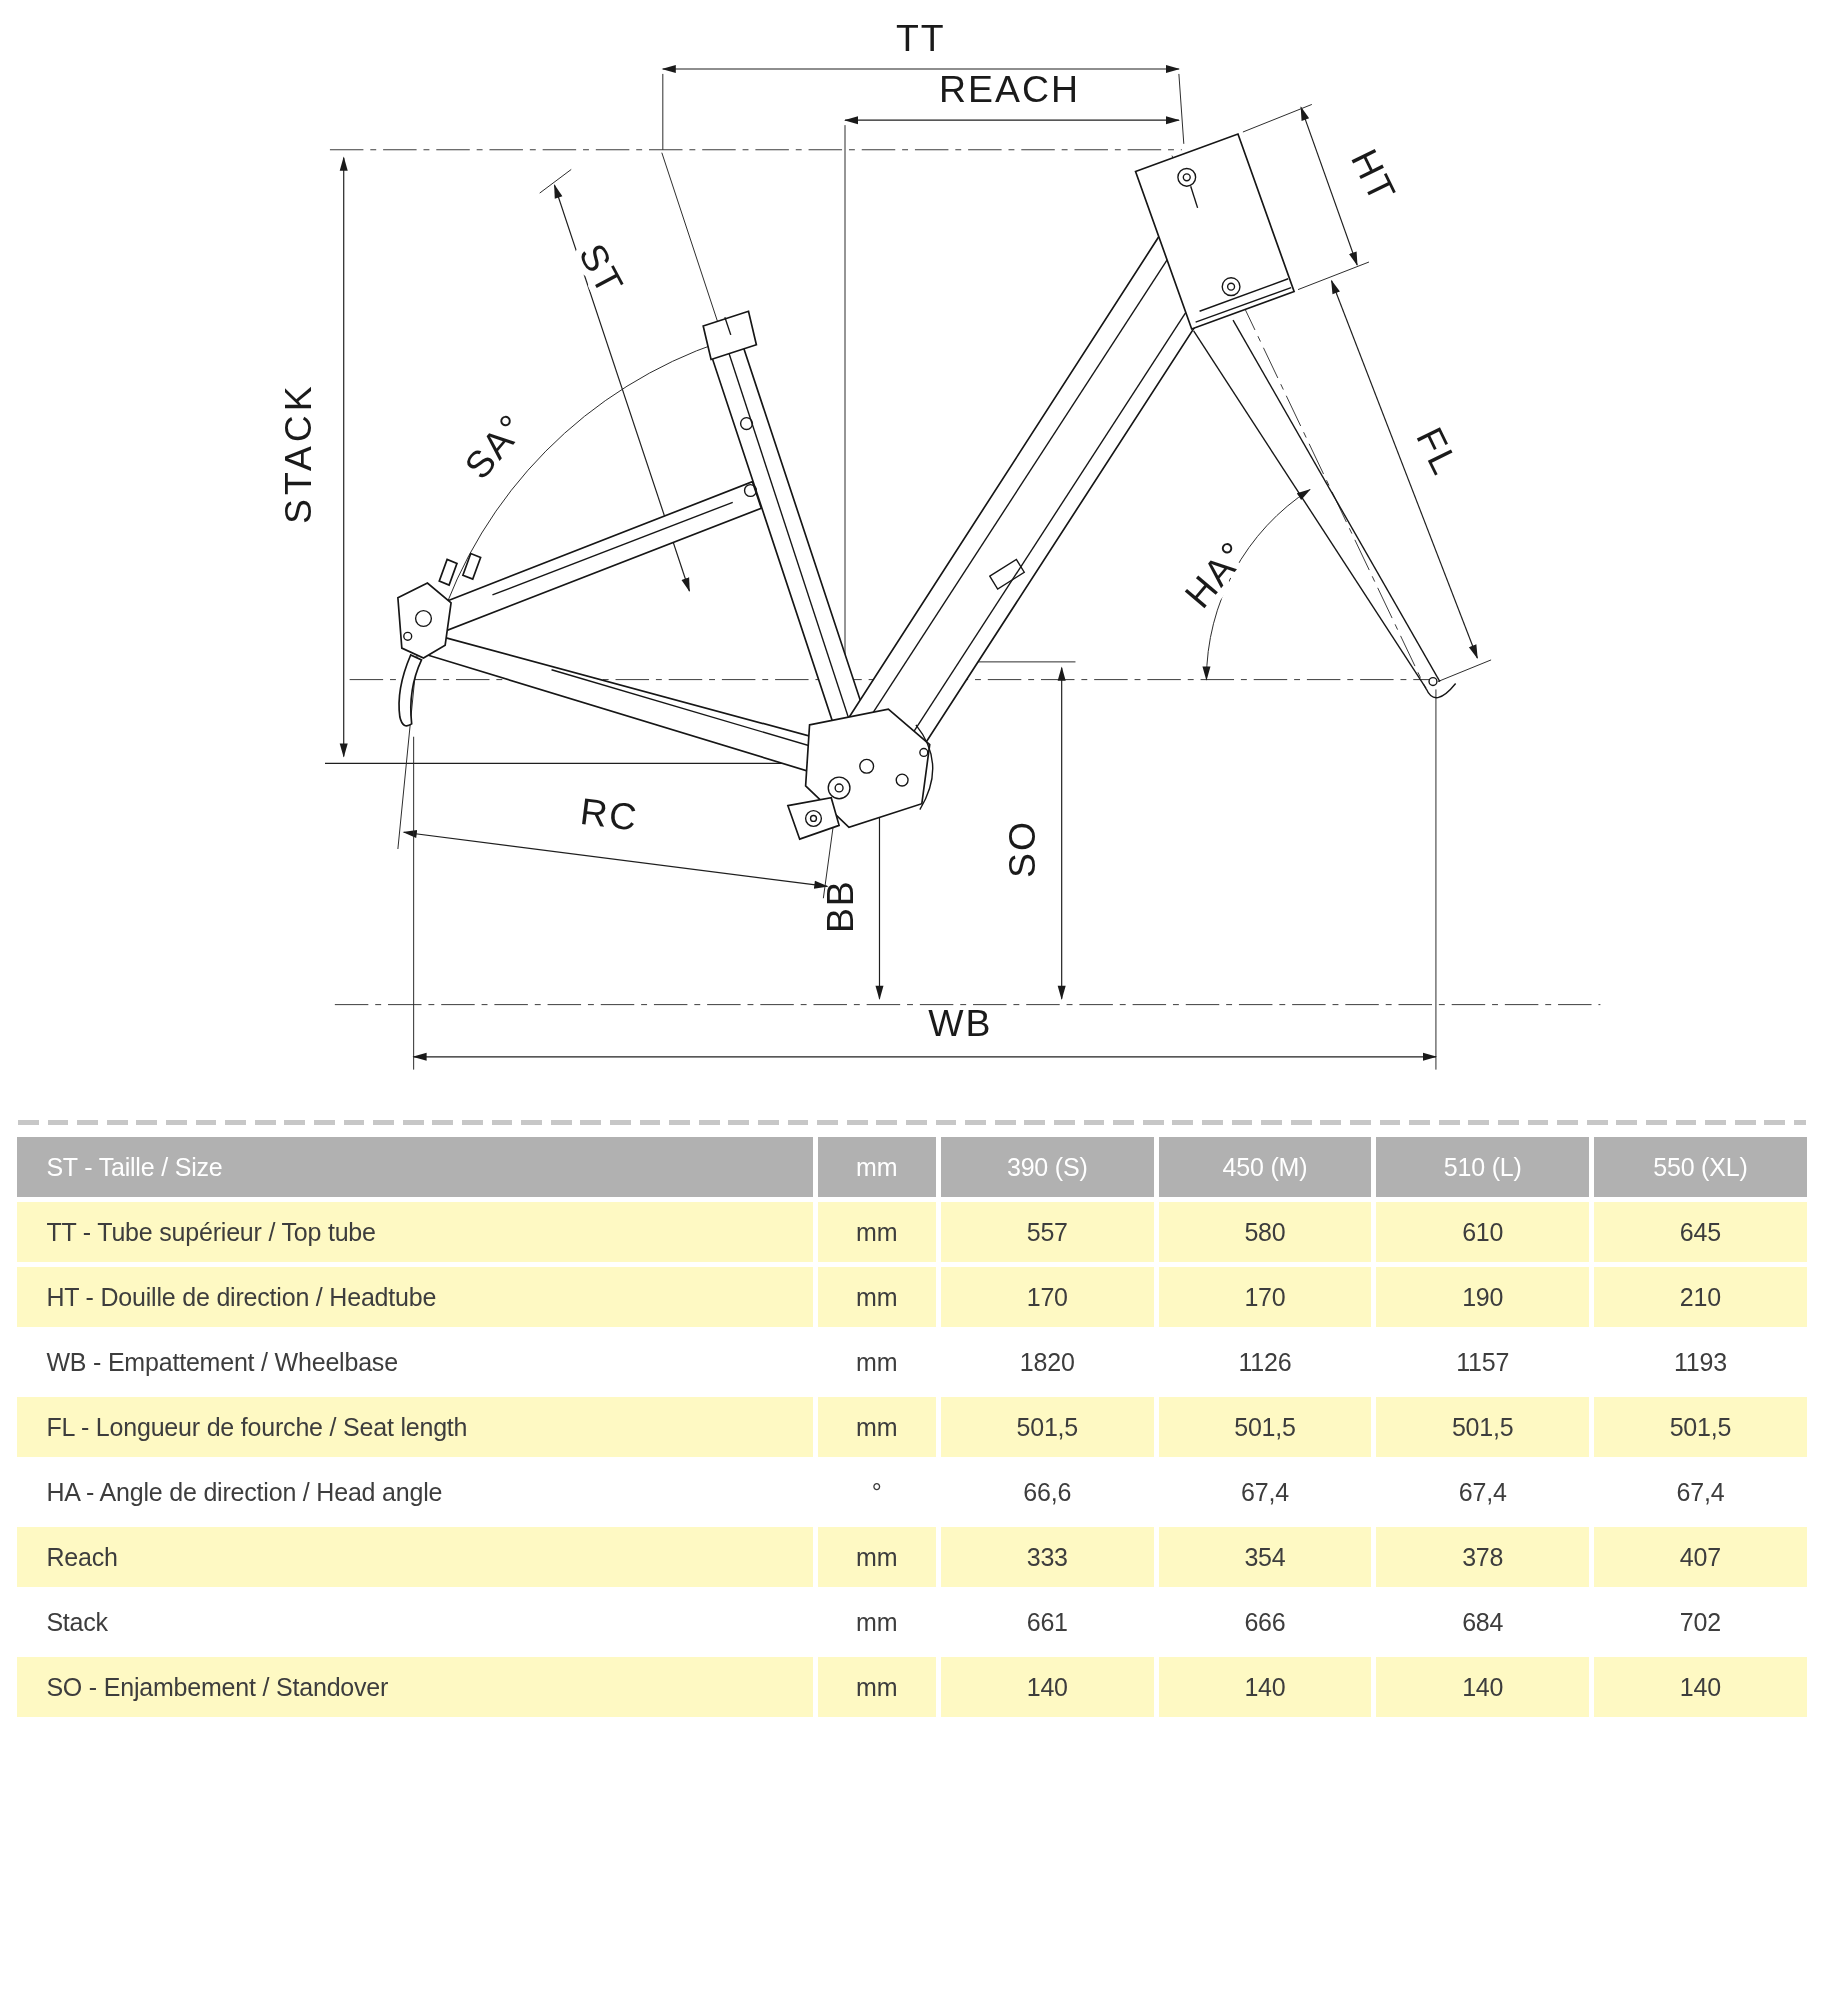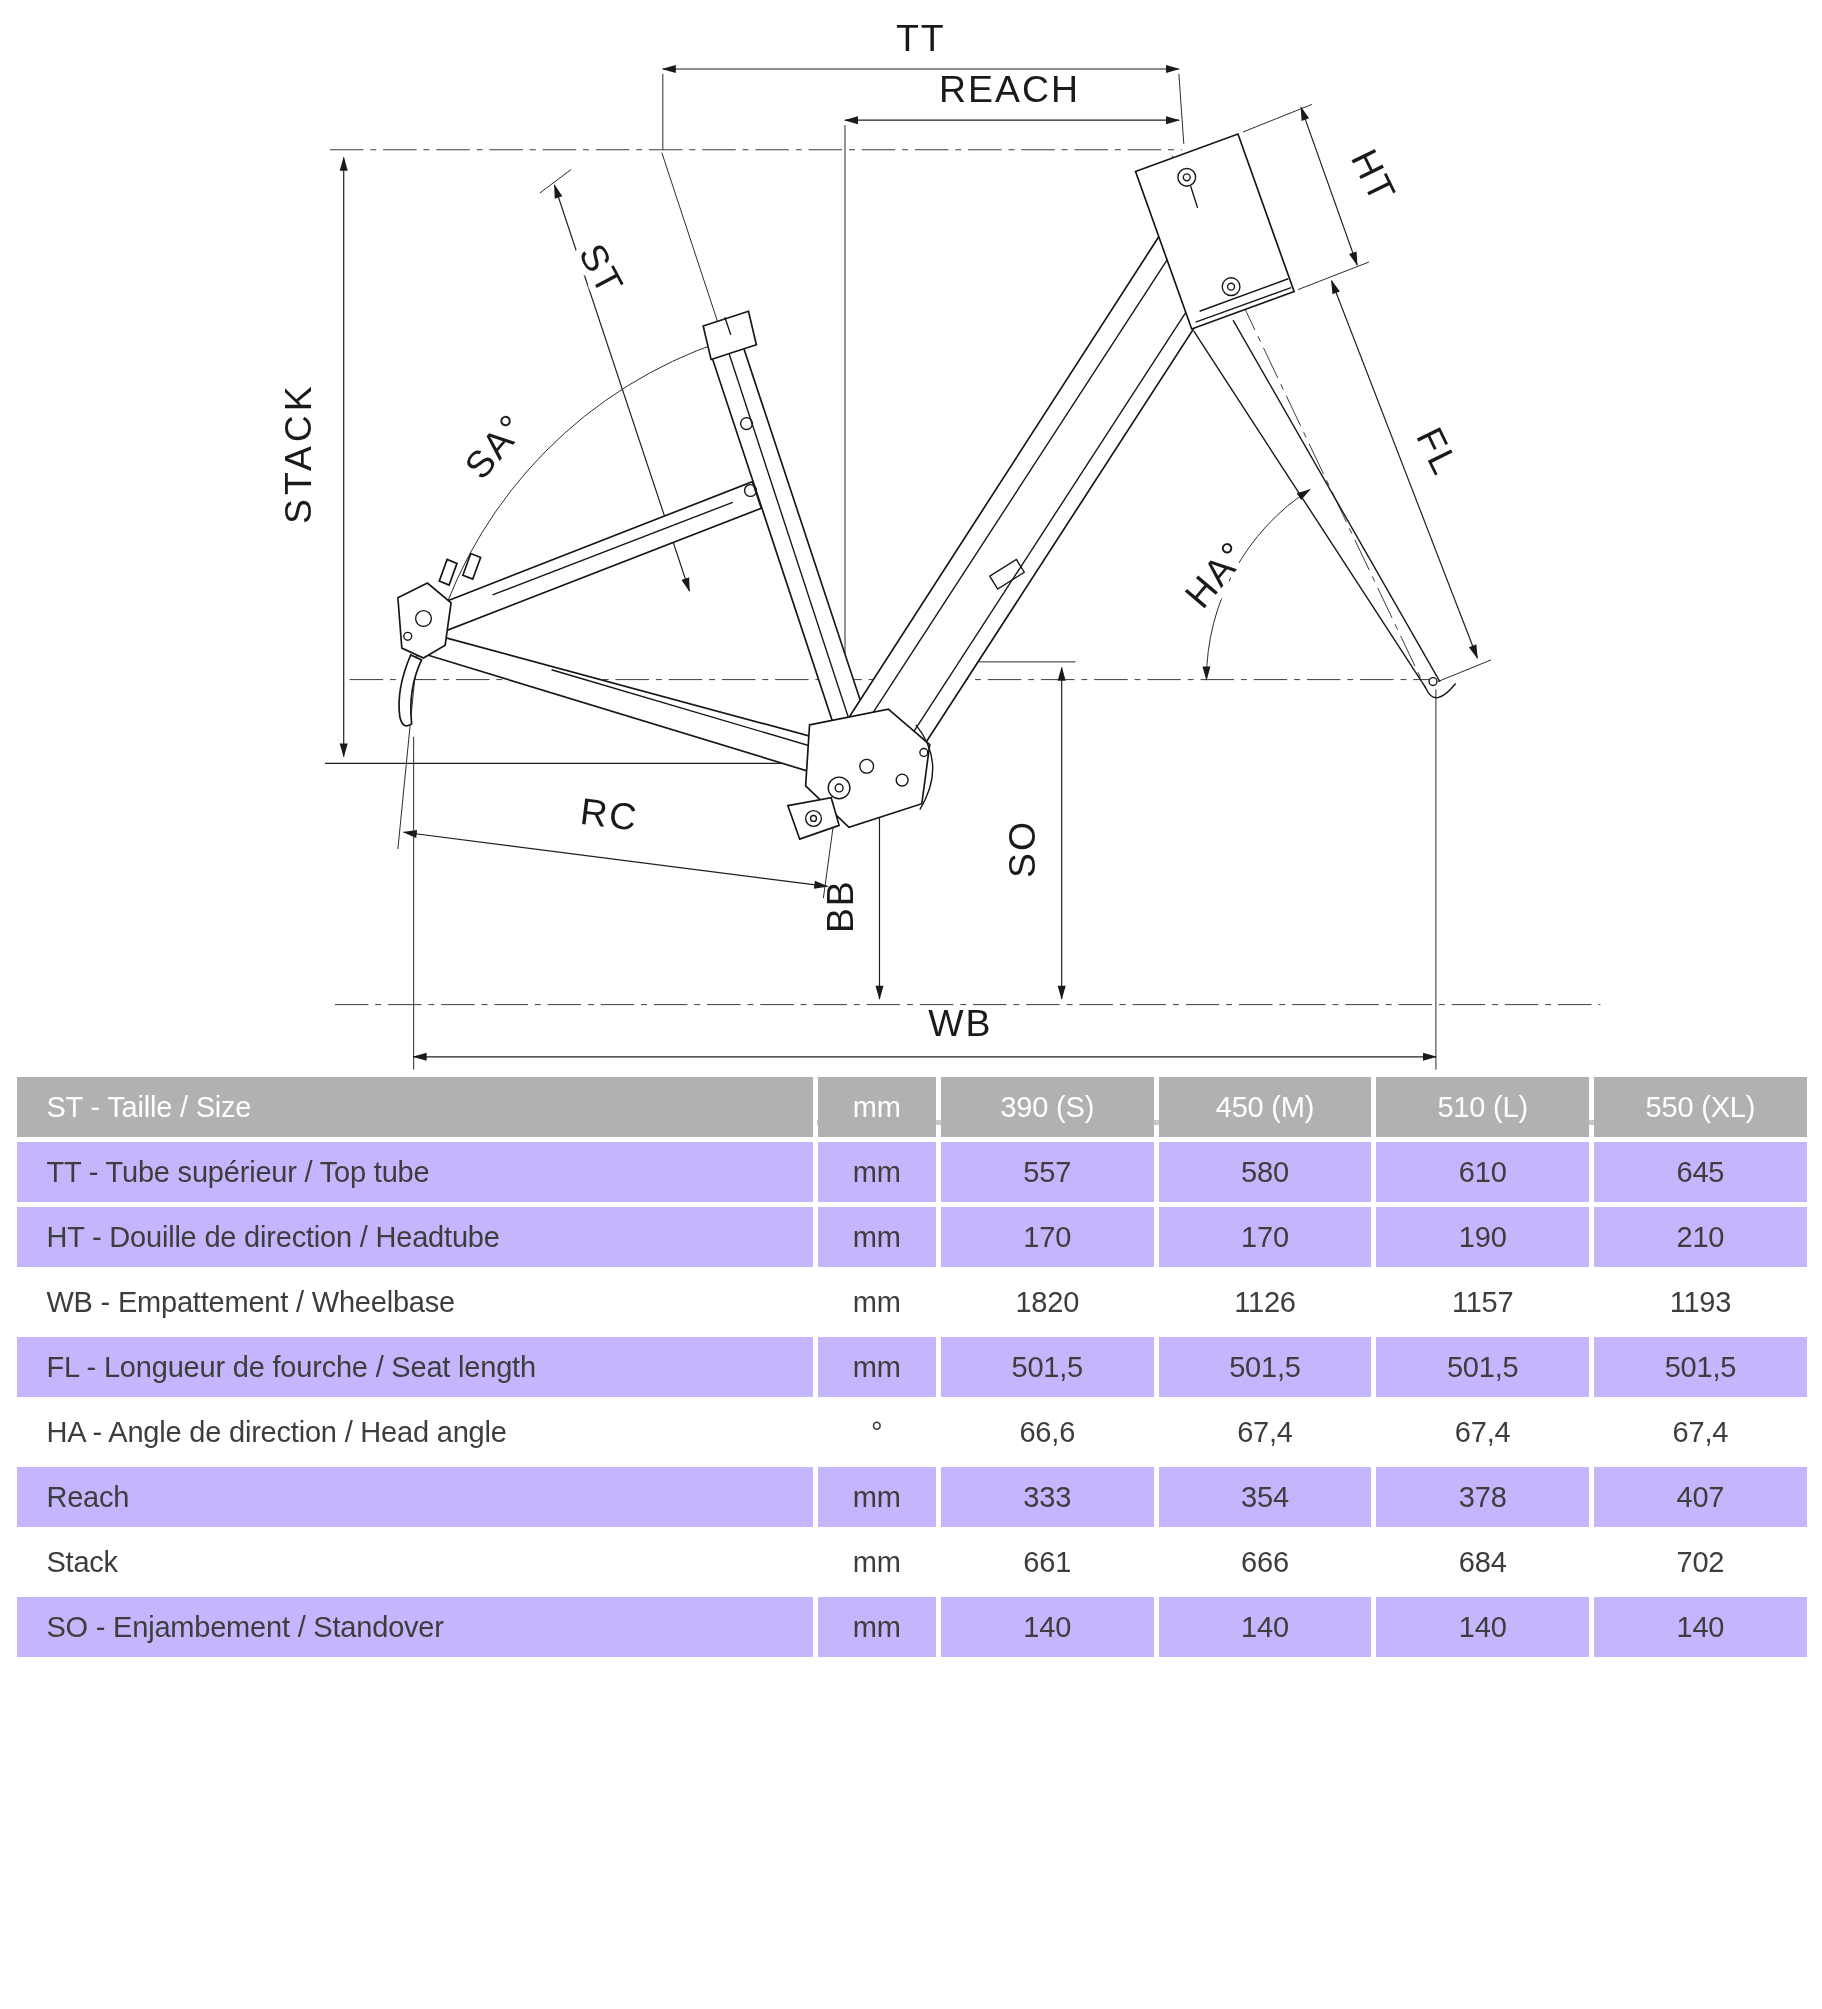--- a/index.html
+++ b/index.html
@@ -11,29 +11,29 @@
   .halo{paint-order:stroke;stroke:#ffffff;stroke-width:14px;stroke-linejoin:round;}
   .thin{stroke:#1f1f1f;stroke-width:1.2;fill:none;}
   .hair{stroke:#2a2a2a;stroke-width:1;fill:none;}
   .frame{stroke:#161616;stroke-width:1.7;fill:#ffffff;}
   .framel{stroke:#161616;stroke-width:1.4;fill:none;}
   .cdash{stroke:#3a3a3a;stroke-width:1;fill:none;stroke-dasharray:34 7 6 7;}
 
   
   #rule{position:absolute;left:17.7px;top:1120px;width:1788px;height:4.9px;
         background:repeating-linear-gradient(90deg,#c7c7c7 0 20.7px,#ffffff 20.7px 29.6px);}
-  table#geo{position:absolute;left:11.8px;top:1072px;width:1800px;
+  table#geo{position:absolute;left:11.8px;top:1132px;width:1800px;
         border-collapse:separate;border-spacing:5.9px;table-layout:fixed;
-        font-size:29px;color:#3d3d3d;letter-spacing:-0.2px;}
+        font-size:25px;color:#3d3d3d;letter-spacing:-0.2px;}
   #geo col.c-label{width:793px;} #geo col.c-unit{width:118px;} #geo col.c-size{width:212px;}
   #geo td,#geo th{height:60px;padding:0;vertical-align:middle;font-weight:normal;}
   #geo th{background:#b1b1b1;color:#ffffff;}
   #geo .lab{text-align:left;padding-left:29.6px;}
   #geo .ctr{text-align:center;}
-  #geo tr.alt td{background:#c4b5fd;}
+  #geo tr.alt td{background:#fef9c3;}
 </style>
 </head>
 <body>
 
 <svg id="diagram" viewBox="0 0 1850 1130" xmlns="http://www.w3.org/2000/svg">
   <defs>
     <marker id="arr" viewBox="0 0 12 10" refX="11" refY="5" markerWidth="15" markerHeight="12" orient="auto-start-reverse" markerUnits="userSpaceOnUse">
       <path d="M0,1.6 L12,5 L0,8.4 Z" fill="#1a1a1a"></path>
     </marker>
   </defs>

